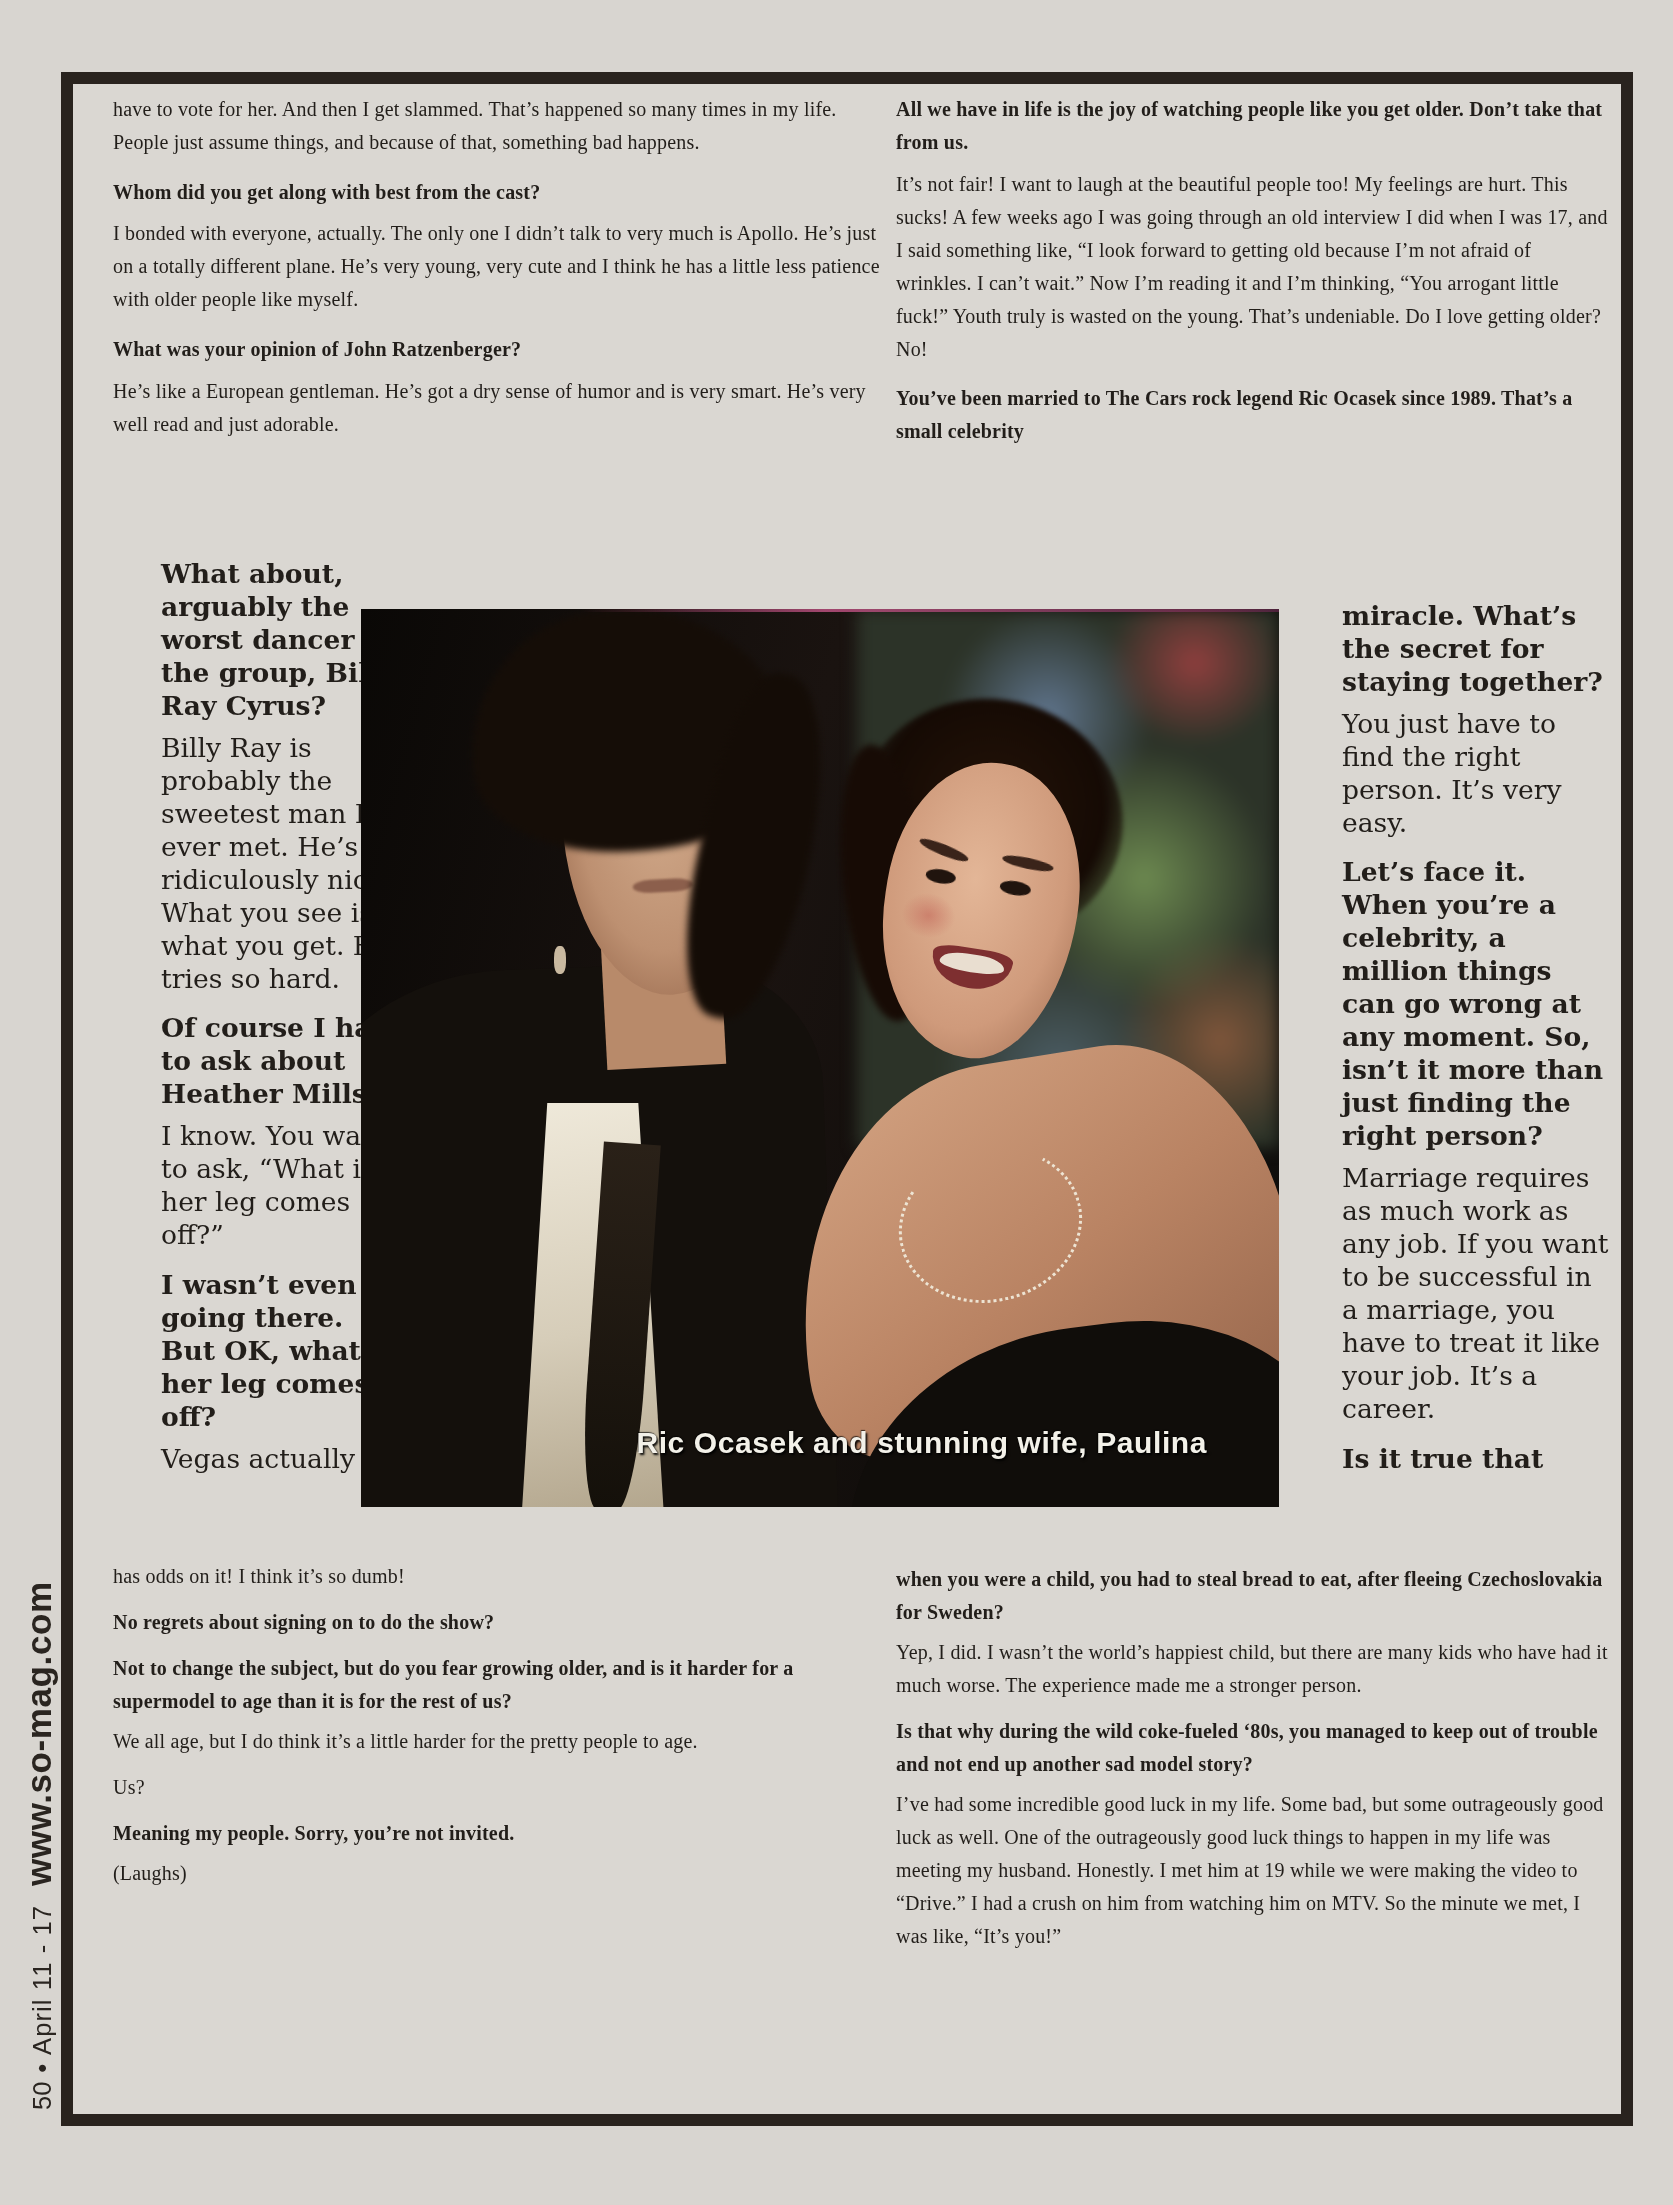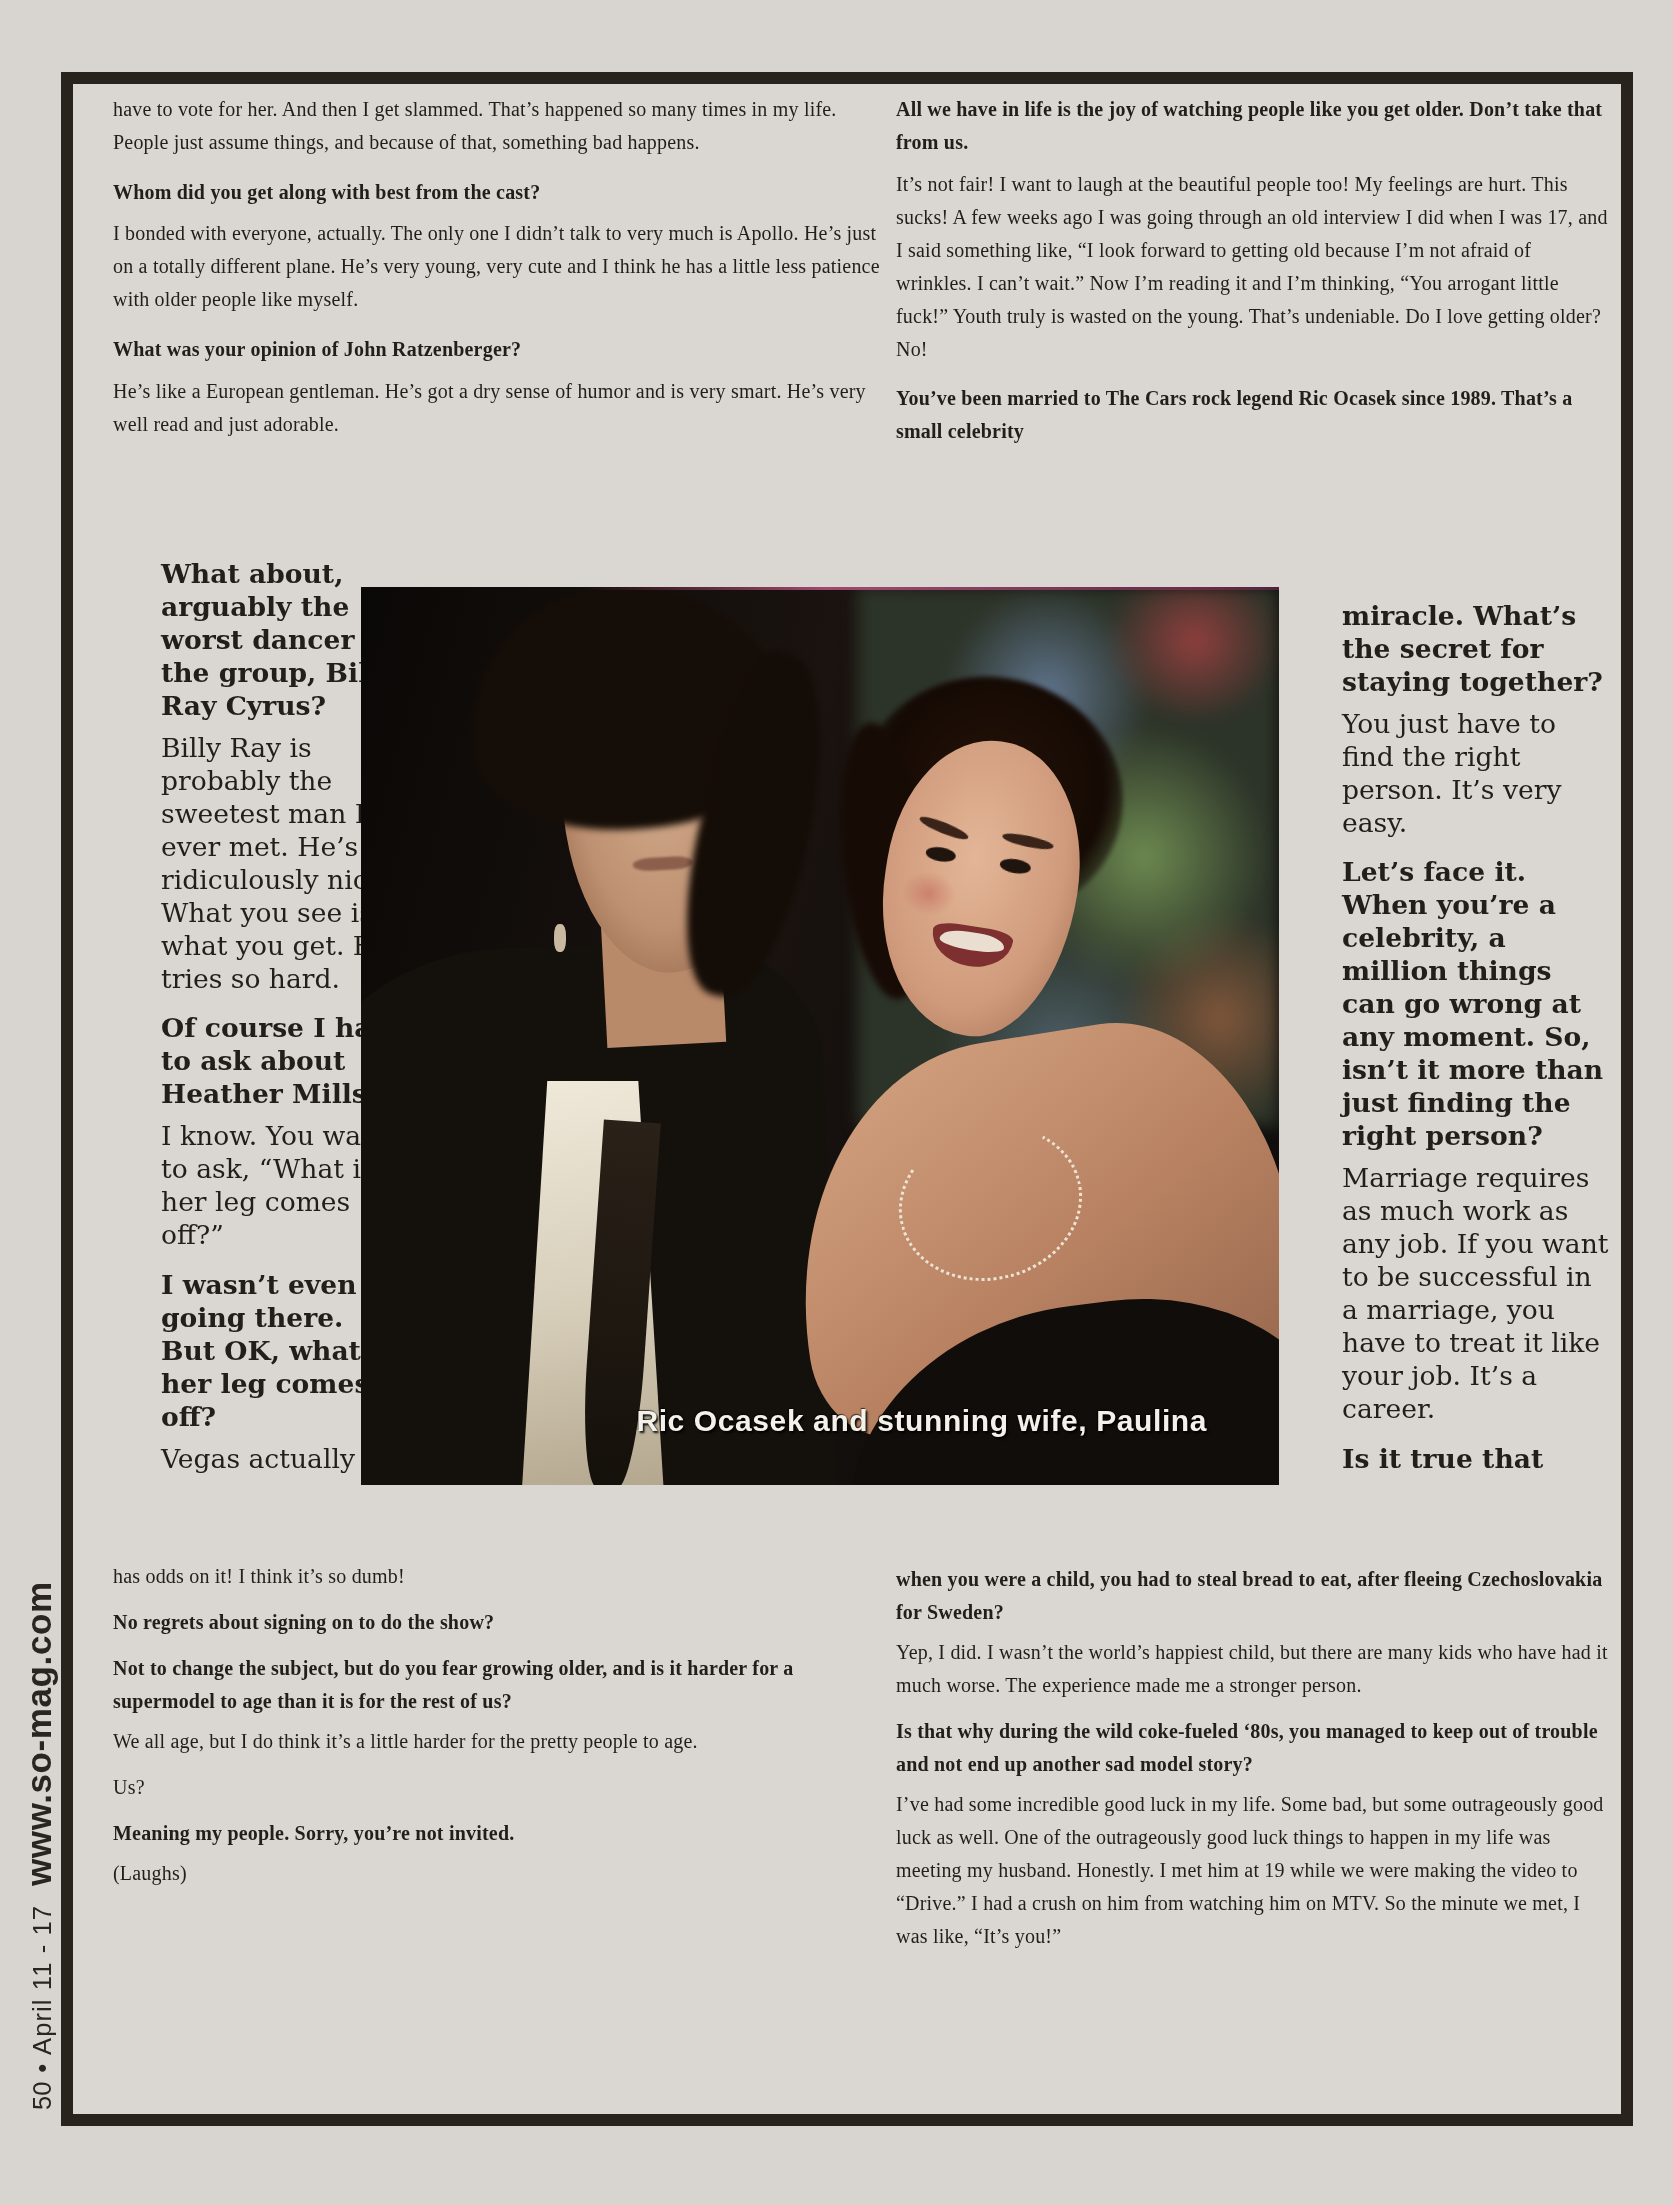--- a/index.html
+++ b/index.html
@@ -32,21 +32,21 @@
   #blockF { left:896px; top:1550px; width:721px; }
   .block p { margin:0; }
   .block p.q { font-weight:700; margin:16.6px 0 8.9px; }
   .block p.a { margin:8.9px 0 16.6px; }
   .block p:first-child { margin-top:0; }
   #blockC p.q, #blockF p.q { margin:13.3px 0 6.6px; }
   #blockC p.a, #blockF p.a { margin:6.6px 0 13.3px; }
 
   
   .photo {
-    position:absolute; left:361px; top:587px;
+    position:absolute; left:361px; top:609px;
     width:918px; height:898px;
     overflow:hidden; background:#7f1d1d;
   }
   .photo * { position:absolute; }
   .ph-bg { inset:0; background:linear-gradient(105deg,#0a0806 0%,#1a1310 42%,#0d0b09 78%,#11100e 100%); }
   .ph-painting {
     left:54%; top:0; width:46%; height:60%;
     background:
       radial-gradient(ellipse 30% 22% at 80% 10%, rgba(154,64,64,.9), rgba(154,64,64,0) 70%),
       radial-gradient(ellipse 34% 28% at 45% 20%, rgba(98,120,146,.95), rgba(98,120,146,0) 72%),

